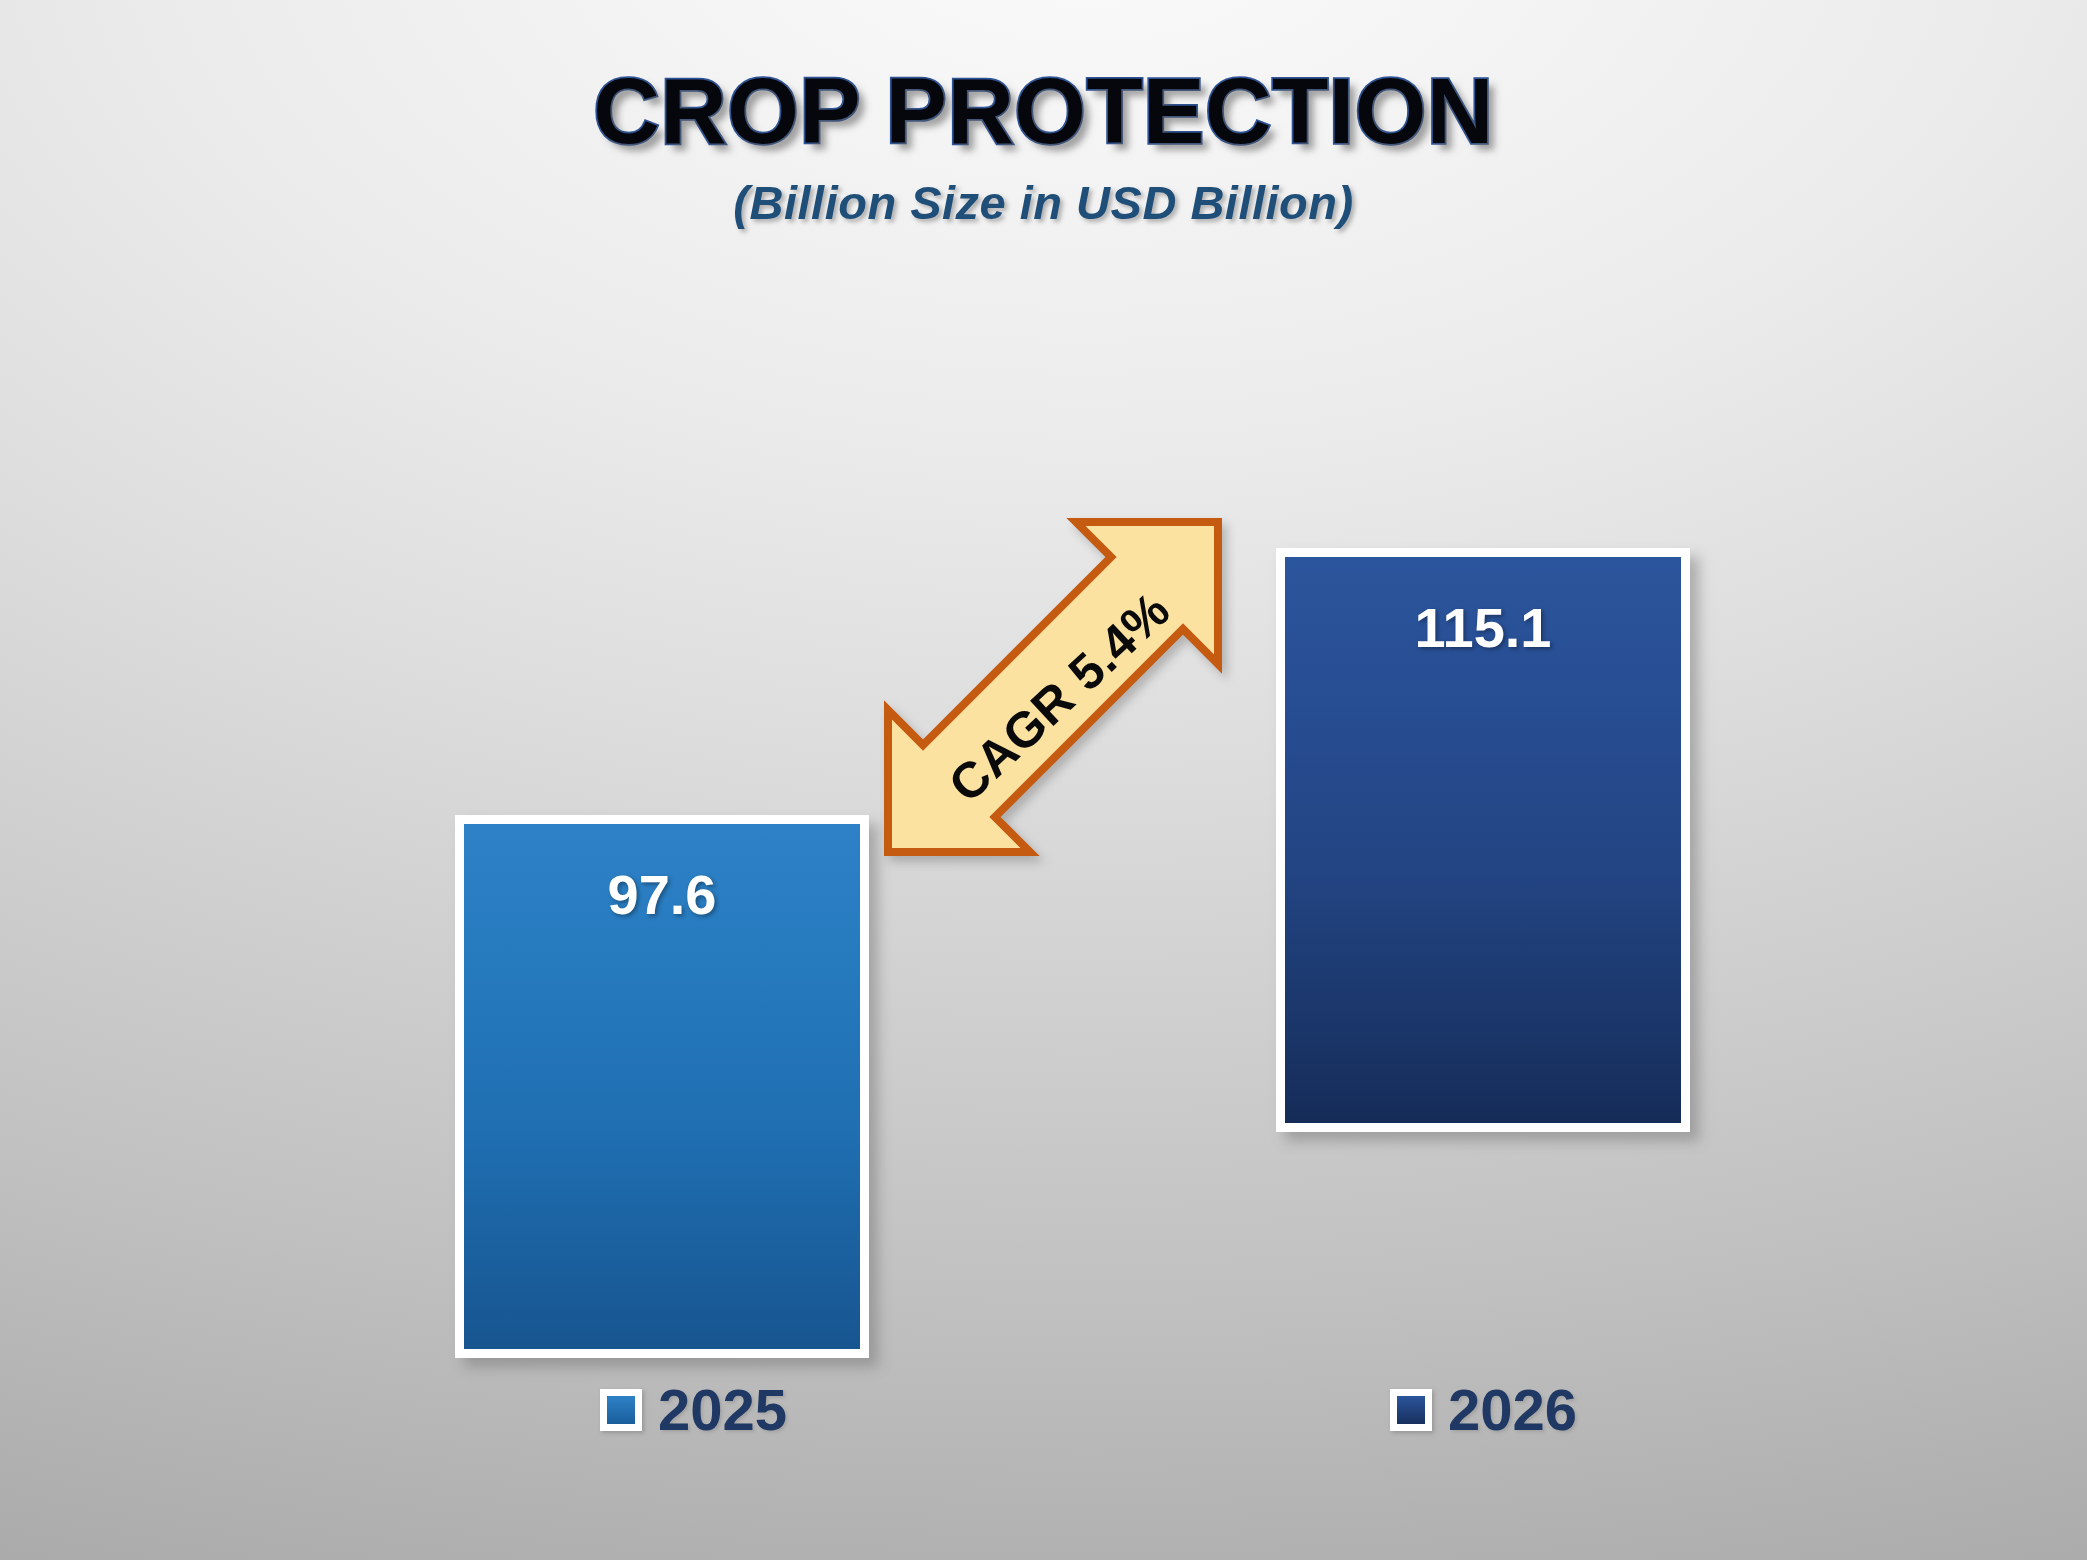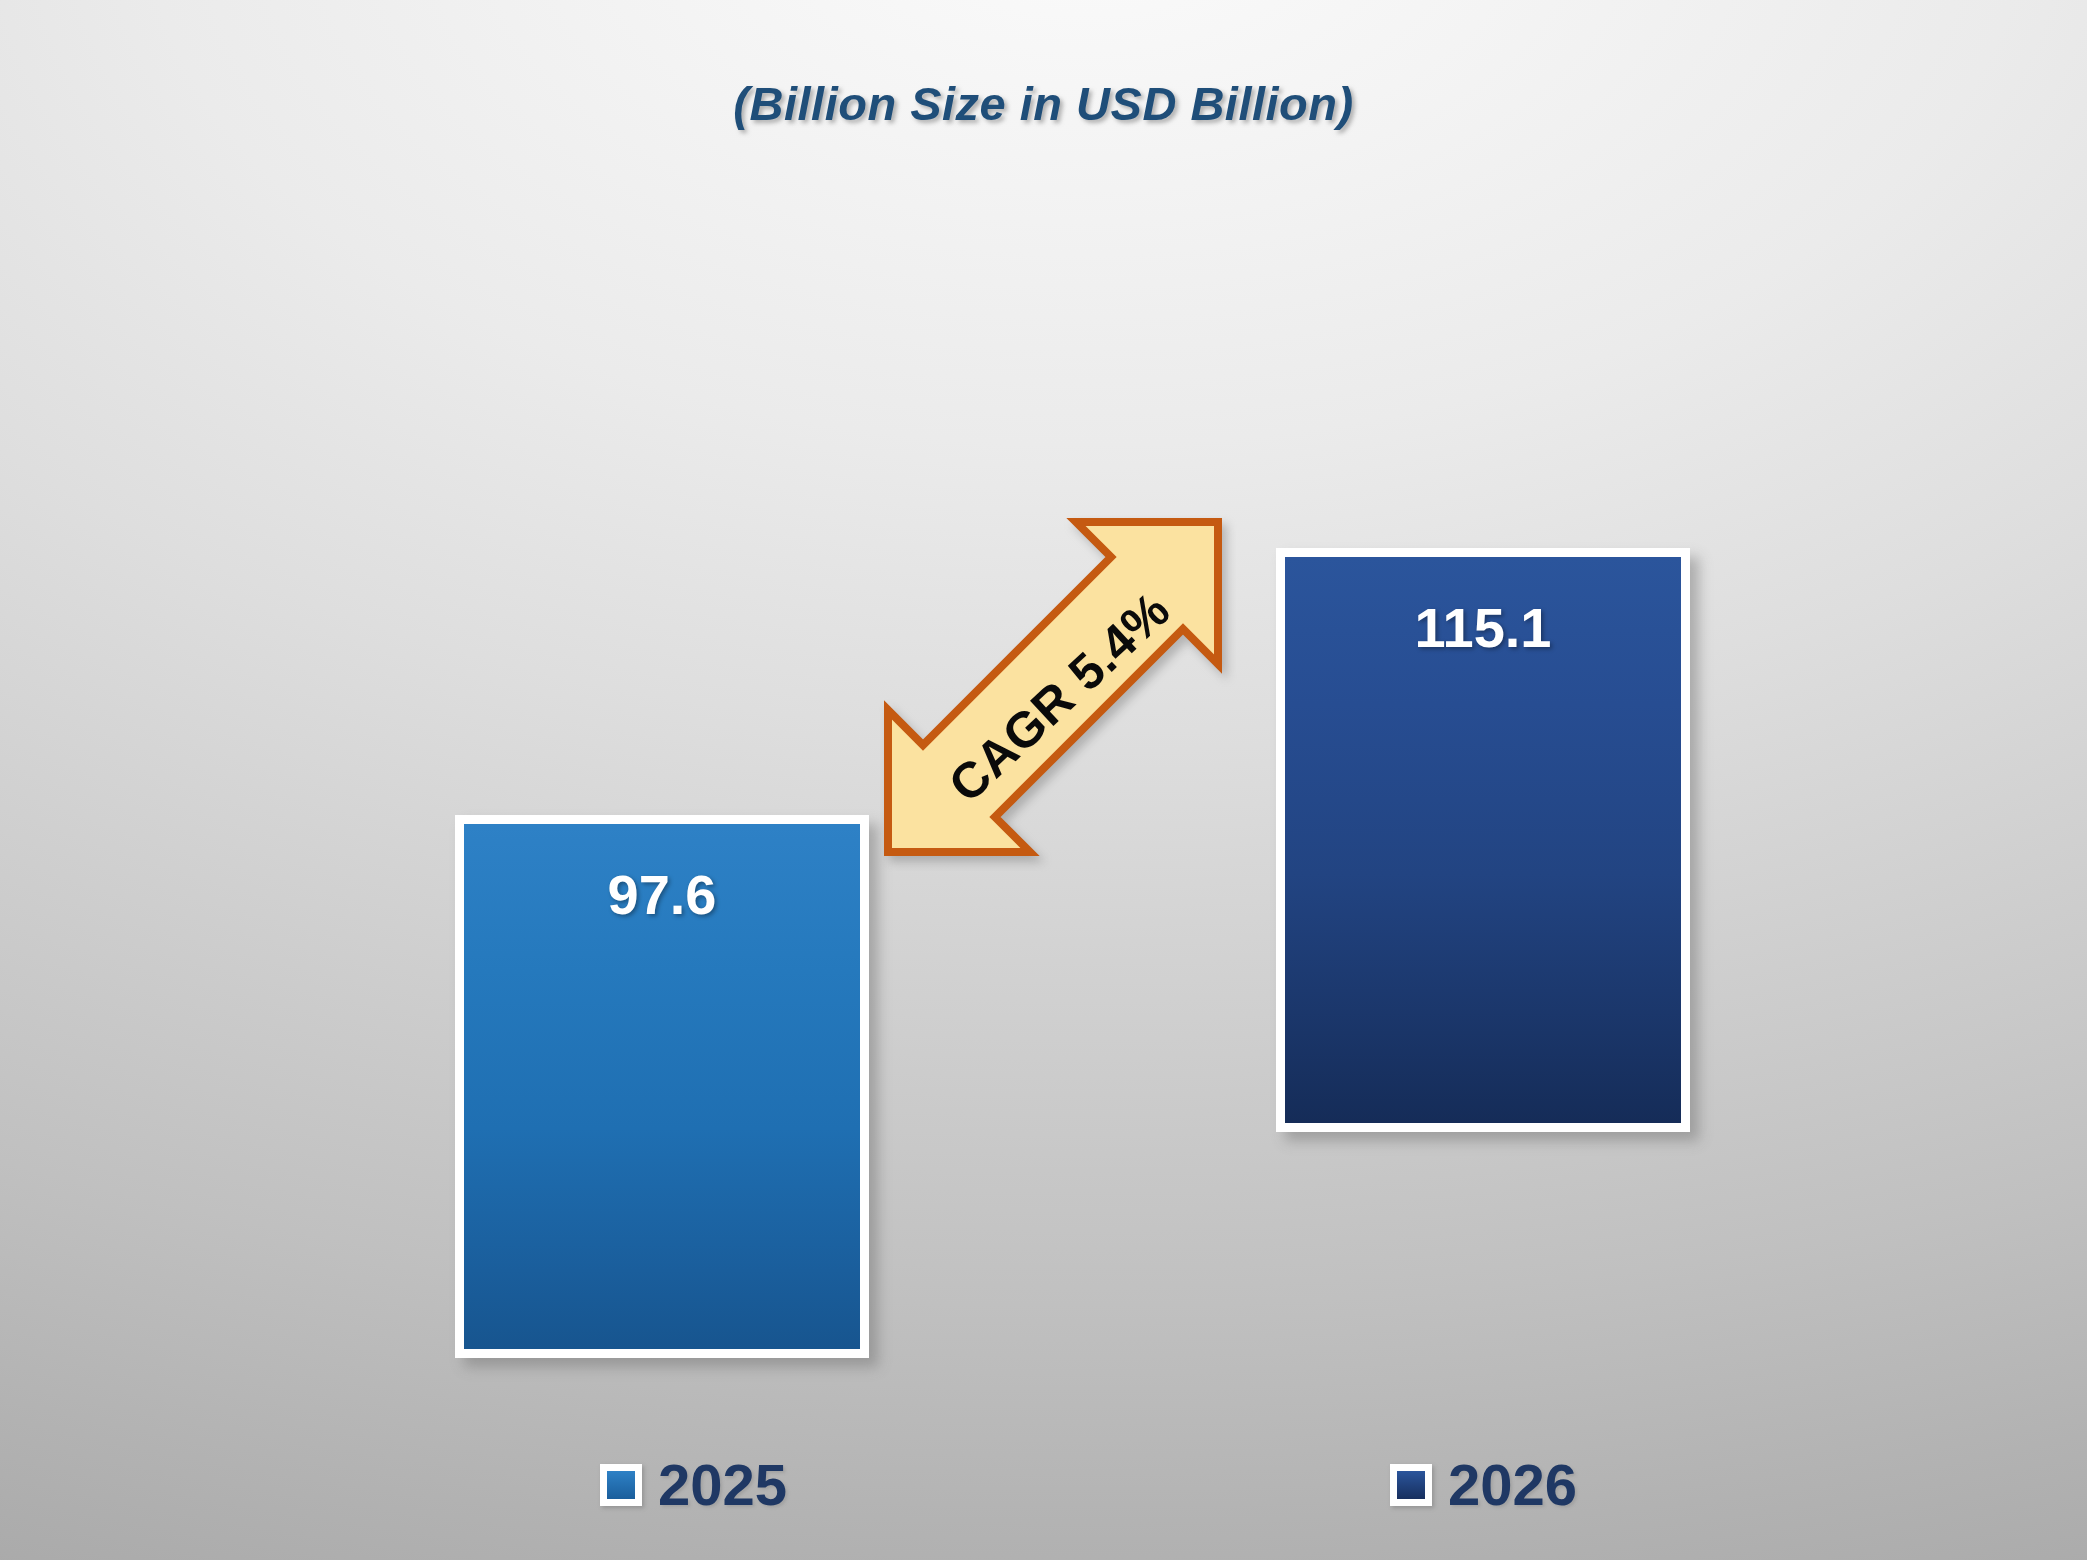--- a/index.html
+++ b/index.html
@@ -136,21 +136,21 @@
     font-weight: bold;
     color: #0a0a0a;
     white-space: nowrap;
     letter-spacing: 0.5px;
   }
 
   
   #legend {
     position: absolute;
     left: 0;
-    top: 1438px;
+    top: 1363px;
     width: 2087px;
     height: 90px;
   }
   .legend-item {
     position: absolute;
     display: flex;
     align-items: center;
     gap: 16px;
   }
   .legend-swatch {
@@ -169,20 +169,21 @@
   }
   #legend-2025 { left: 600px; top: 18px; }
   #legend-2033 { left: 1390px; top: 18px; }
 </style>
 </head>
 <body>
 
 <div id="slide">
 
   <div id="title-block">
+    <div class="title-line">CROP PROTECTION</div>
     <div id="subtitle">(Billion Size in USD Billion)</div>
   </div>
 
   <div id="plot">
 
     <div class="bar" id="bar-2025">
       <div class="bar-label">97.6</div>
     </div>
 
     <div class="bar" id="bar-2033">

